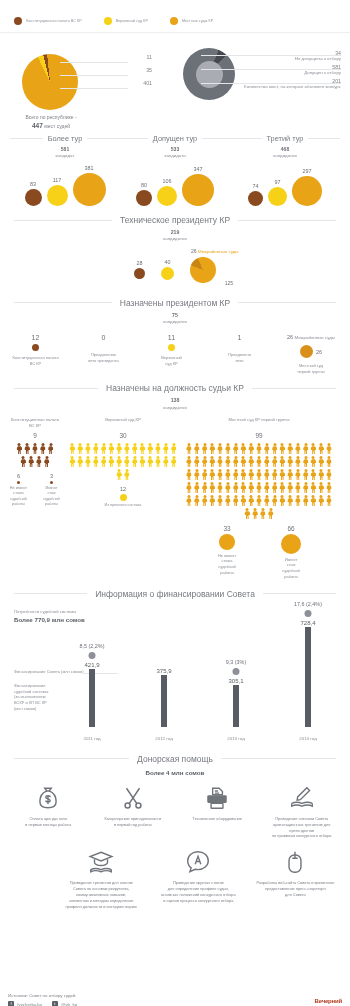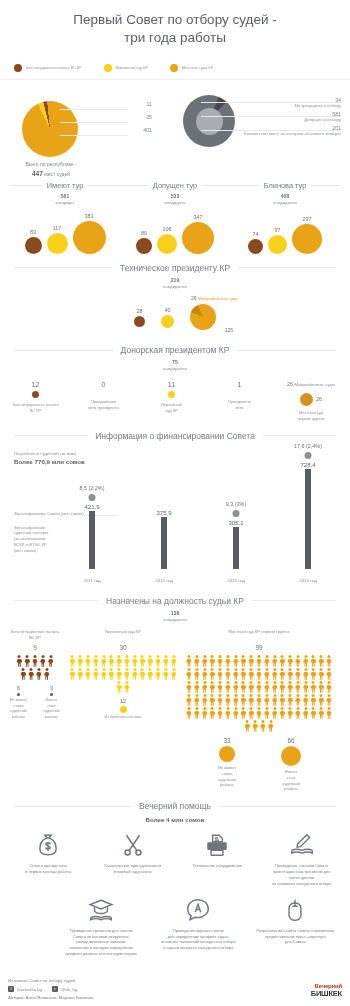--- a/index.html
+++ b/index.html
@@ -179,24 +179,20 @@
   .f-auth { font-size: 4.4px; color: #7c8087; margin-top: 3px; }
   .f-logo { position: absolute; right: 8px; bottom: 2px; text-align: right; }
   .f-logo .l1 { font-size: 6px; font-weight: bold; color: #b5381f; letter-spacing: -.2px; }
   .f-logo .l2 { font-size: 7.5px; font-weight: bold; color: #2f3237; letter-spacing: -.2px; }
 </style>
 </head>
 <body>
 
 <div class="page">
 
-  <div class="title">
-    <span>Первый Совет по отбору судей -</span>
-    <span class="l2">три года работы</span>
-  </div>
 
   <div class="legend" id="legend">
       <div class="legend-item">
     <span class="legend-dot" style="background:#8a4a20"></span>
     <span class="legend-label">Конституционная палата ВС КР</span>
   </div>
       <div class="legend-item">
     <span class="legend-dot" style="background:#f7d117"></span>
     <span class="legend-label">Верховный суд КР</span>
   </div>
@@ -251,21 +247,21 @@
     <div class="vl">201</div>
     <div class="lb">Количество мест, на которые объявлен конкурс</div>
   </div>
       </div>
   </div>
 
   <div class="tours" id="tours">
       <div class="tour">
     <div class="tour-head">
       <span class="rule"></span>
-      <span class="txt">Имеют тур</span>
+      <span class="txt">Более тур</span>
       <span class="rule"></span>
     </div>
     <div class="tour-sub">
       <b>581</b>
       <span>кандидат</span>
     </div>
     <div class="bubbles">
       <div class="bub">
         <span class="v">83</span>
         <span class="c" style="width:17px;height:17px;background:#8a4a20"></span>
@@ -301,21 +297,21 @@
       </div>
           <div class="bub">
         <span class="v">347</span>
         <span class="c" style="width:32px;height:32px;background:#e8a317"></span>
       </div>
     </div>
   </div>
       <div class="tour">
     <div class="tour-head">
       <span class="rule"></span>
-      <span class="txt">Блинова тур</span>
+      <span class="txt">Третий тур</span>
       <span class="rule"></span>
     </div>
     <div class="tour-sub">
       <b>468</b>
       <span>кандидатов</span>
     </div>
     <div class="bubbles">
       <div class="bub">
         <span class="v">74</span>
         <span class="c" style="width:15px;height:15px;background:#8a4a20"></span>
@@ -354,21 +350,21 @@
         <div class="mini-pie">
      <span class="mp-lab-top">26 <span>Межрайонные суды</span></span>
      <span class="mp-lab-br">125</span>
    </div>
       </div>
   </div>
 
   <div class="sect">
     <div class="sec-head">
       <div class="rule"></div>
-      <div class="txt">Донорская президентом КР</div>
+      <div class="txt">Назначены президентом КР</div>
       <div class="rule"></div>
     </div>
     <div class="center-sub">
       <b>75</b>
       <span>кандидатов</span>
     </div>
     <div class="rej-row" id="rej-row">
         <div class="rej-item">
       <div class="v">12</div>
       <div class="c" style="width:7px;height:7px;background:#8a4a20"></div>
@@ -390,68 +386,20 @@
       <div class="lb"><span>Преодолено</span><br><span>вето</span></div>
     </div>
         <div class="rej-last">
      <div class="top">26 <span>Межрайонные суды</span></div>
      <div style="margin:2px 0 3px">
        <span class="big"></span><span class="n2">26</span>
      </div>
      <div class="lb" style="font-size:4px;color:#8a8e95;line-height:1.4"><span>Местный суд</span><br><span>первой группы</span></div>
    </div>
       </div>
-  </div>
-
-  <div class="sect">
-    <div class="sec-head">
-      <div class="rule"></div>
-      <div class="txt">Информация о финансировании Совета</div>
-      <div class="rule"></div>
-    </div>
-    <div class="fin">
-      <div class="fin-need">
-        <div class="s">Потребности судебной системы</div>
-        <div class="b">Более 770,9 млн сомов</div>
-      </div>
-      <div class="fin-lab1">
-        <span>Финансирование Совета (млн сомов)</span>
-        <span class="ln"></span>
-      </div>
-      <div class="fin-lab2" id="fin-lab2"><span>Финансирование</span><br><span>судебной системы</span><br><span>(за исключением</span><br><span>ВСКР и КП ВС КР</span><br><span>(млн сомов)</span></div>
-      <div class="bars" id="fin-bars">
-          <div class="bar-col">
-    <span class="bar-dotv" style="top:40.26631578947368px">8,5 (2,2%)</span>
-               <span class="bar-dot" style="top:49.26631578947368px"></span>
-    <span class="bar-val" style="bottom:76.73368421052632px">421,9</span>
-    <span class="bar-rect" style="height:57.73368421052631px"></span>
-    <span class="bar-year">2011 год</span>
-  </div>
-          <div class="bar-col">
-
-    <span class="bar-val" style="bottom:70.43894736842105px">375,9</span>
-    <span class="bar-rect" style="height:51.43894736842105px"></span>
-    <span class="bar-year">2012 год</span>
-  </div>
-          <div class="bar-col">
-    <span class="bar-dotv" style="top:56.24947368421053px">9,3 (3%)</span>
-               <span class="bar-dot" style="top:65.24947368421053px"></span>
-    <span class="bar-val" style="bottom:60.75052631578948px">305,1</span>
-    <span class="bar-rect" style="height:41.75052631578948px"></span>
-    <span class="bar-year">2013 год</span>
-  </div>
-          <div class="bar-col">
-    <span class="bar-dotv" style="top:-1.6757894736842047px">17,6 (2,4%)</span>
-               <span class="bar-dot" style="top:7.324210526315795px"></span>
-    <span class="bar-val" style="bottom:118.6757894736842px">728,4</span>
-    <span class="bar-rect" style="height:99.6757894736842px"></span>
-    <span class="bar-year">2014 год</span>
-  </div>
-        </div>
-    </div>
   </div>
 
   <div class="sect">
     <div class="sec-head">
       <div class="rule"></div>
       <div class="txt">Назначены на должность судьи КР</div>
       <div class="rule"></div>
     </div>
     <div class="app-sub">
       <b>138</b>
@@ -1058,21 +1006,69 @@
          <div class="lb"><span>Имеют</span><br><span>стаж</span><br><span>судебной</span><br><span>работы</span></div>
        </div>
           </div>
   </div>
       </div>
   </div>
 
   <div class="sect">
     <div class="sec-head">
       <div class="rule"></div>
-      <div class="txt">Вечерний помощь</div>
+      <div class="txt">Информация о финансировании Совета</div>
+      <div class="rule"></div>
+    </div>
+    <div class="fin">
+      <div class="fin-need">
+        <div class="s">Потребности судебной системы</div>
+        <div class="b">Более 770,9 млн сомов</div>
+      </div>
+      <div class="fin-lab1">
+        <span>Финансирование Совета (млн сомов)</span>
+        <span class="ln"></span>
+      </div>
+      <div class="fin-lab2" id="fin-lab2"><span>Финансирование</span><br><span>судебной системы</span><br><span>(за исключением</span><br><span>ВСКР и КП ВС КР</span><br><span>(млн сомов)</span></div>
+      <div class="bars" id="fin-bars">
+          <div class="bar-col">
+    <span class="bar-dotv" style="top:40.26631578947368px">8,5 (2,2%)</span>
+               <span class="bar-dot" style="top:49.26631578947368px"></span>
+    <span class="bar-val" style="bottom:76.73368421052632px">421,9</span>
+    <span class="bar-rect" style="height:57.73368421052631px"></span>
+    <span class="bar-year">2011 год</span>
+  </div>
+          <div class="bar-col">
+
+    <span class="bar-val" style="bottom:70.43894736842105px">375,9</span>
+    <span class="bar-rect" style="height:51.43894736842105px"></span>
+    <span class="bar-year">2012 год</span>
+  </div>
+          <div class="bar-col">
+    <span class="bar-dotv" style="top:56.24947368421053px">9,3 (3%)</span>
+               <span class="bar-dot" style="top:65.24947368421053px"></span>
+    <span class="bar-val" style="bottom:60.75052631578948px">305,1</span>
+    <span class="bar-rect" style="height:41.75052631578948px"></span>
+    <span class="bar-year">2013 год</span>
+  </div>
+          <div class="bar-col">
+    <span class="bar-dotv" style="top:-1.6757894736842047px">17,6 (2,4%)</span>
+               <span class="bar-dot" style="top:7.324210526315795px"></span>
+    <span class="bar-val" style="bottom:118.6757894736842px">728,4</span>
+    <span class="bar-rect" style="height:99.6757894736842px"></span>
+    <span class="bar-year">2014 год</span>
+  </div>
+        </div>
+    </div>
+  </div>
+
+  <div class="sect">
+    <div class="sec-head">
+      <div class="rule"></div>
+      <div class="txt">Донорская помощь</div>
       <div class="rule"></div>
     </div>
     <div class="donor-amount">Более 4 млн сомов</div>
     <div class="icon-row" id="donor-row1">
         <div class="icon-cell">
    <span><svg width="26" height="26" viewBox="0 0 24 24" fill="none" stroke="#70747b" stroke-width="1.3">
               <path d="M9 3h6l-2 2.5h-2L9 3z"></path>
               <path d="M11 5.5C7 7 4.5 11 4.5 15.5 4.5 19 7.5 21 12 21s7.5-2 7.5-5.5C19.5 11 17 7 13 5.5"></path>
               <path d="M12 9.5v8M14 11.2c0-.9-.9-1.4-2-1.4s-2 .5-2 1.4.9 1.3 2 1.6 2 .7 2 1.6-.9 1.4-2 1.4-2-.5-2-1.4"></path>
             </svg></span>

